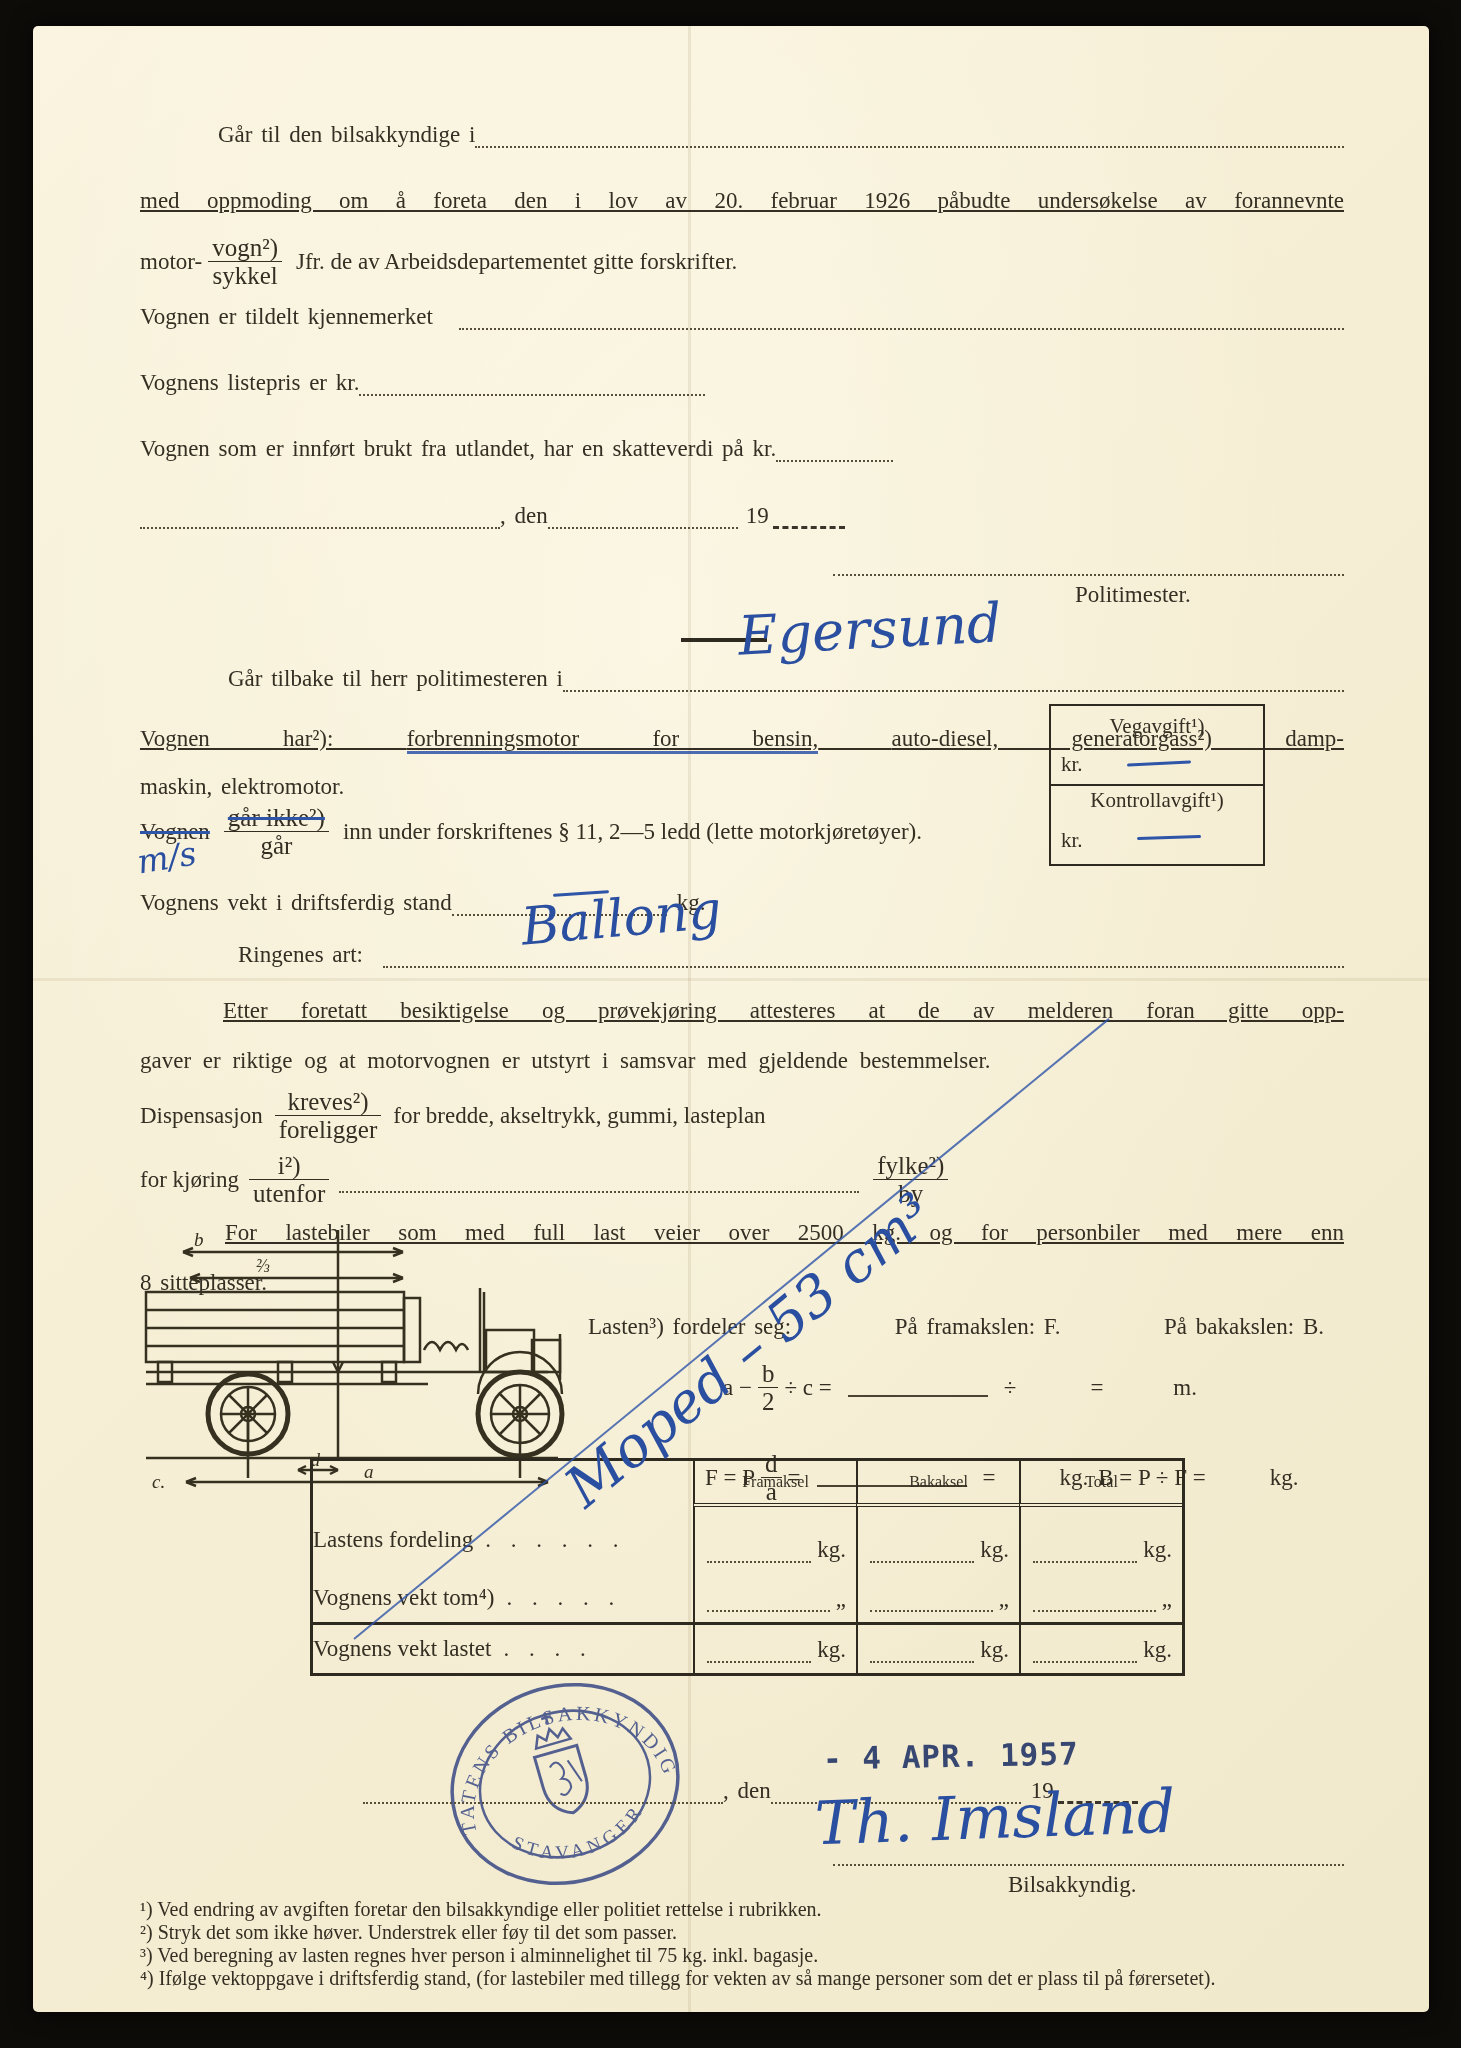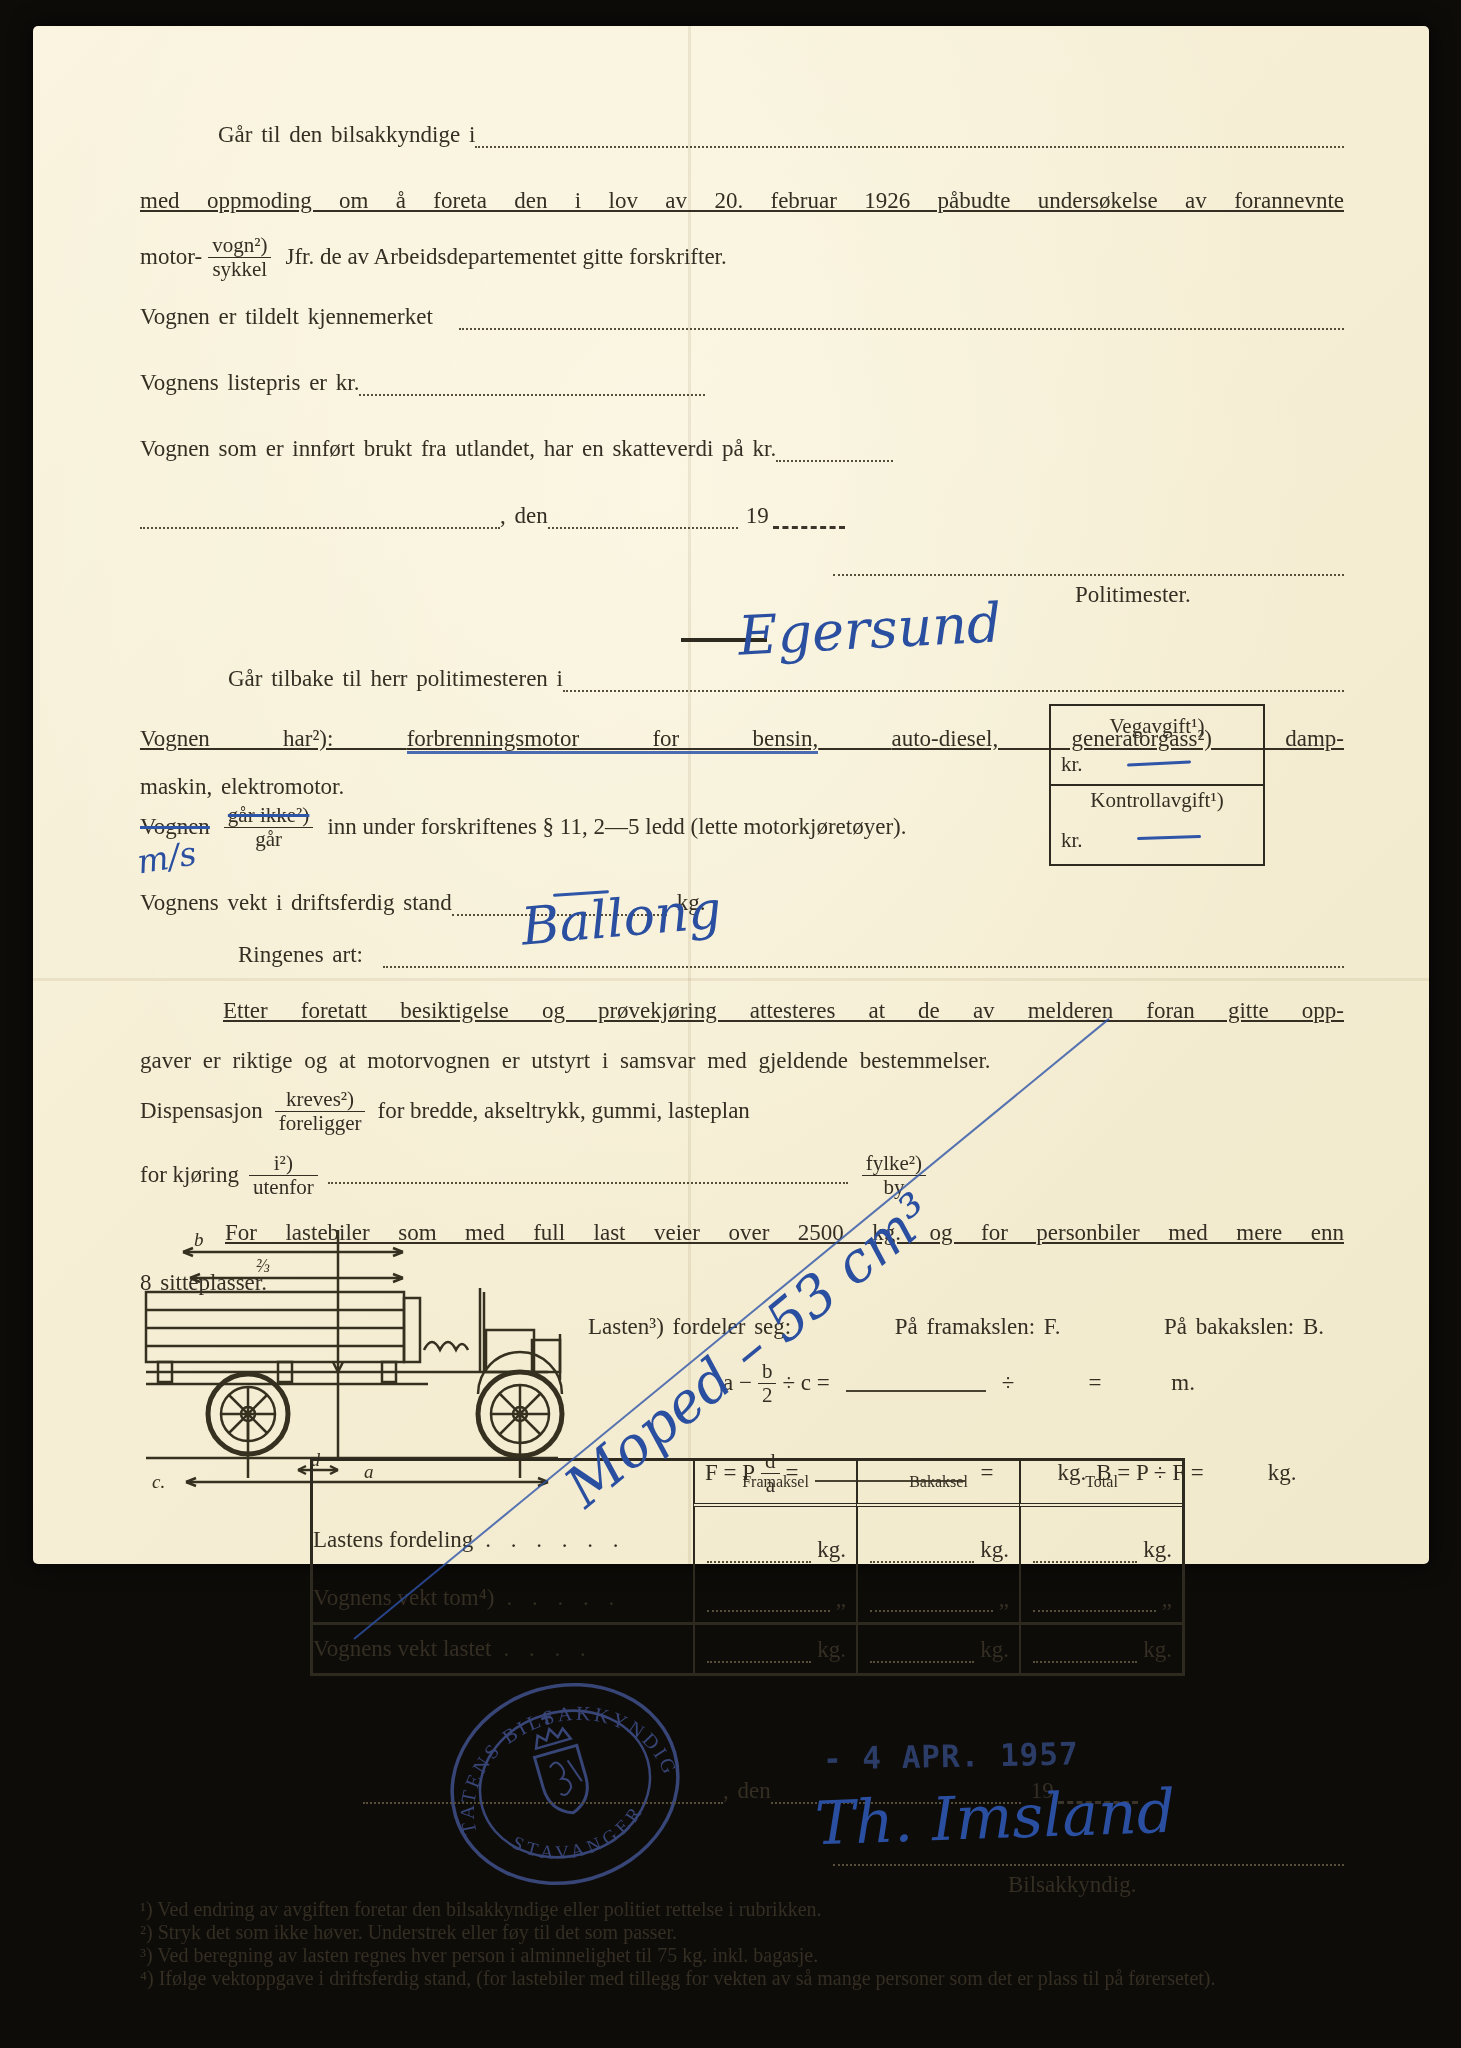--- a/index.html
+++ b/index.html
@@ -2,38 +2,38 @@
 <html><head>
 <meta charset="utf-8">
 <style>
   html,body{margin:0;padding:0;}
   body{
     width:1461px;height:2048px;position:relative;
     background:#0e0c09;overflow:hidden;
     font-family:"Liberation Serif","DejaVu Serif",serif;
   }
   .paper{
-    position:absolute;left:33px;top:26px;width:1396px;height:1538px;
+    position:absolute;left:33px;top:26px;width:1396px;height:1986px;
     background:
       radial-gradient(ellipse at 45% 30%, rgba(255,252,238,.55), rgba(0,0,0,0) 60%),
       linear-gradient(135deg,#faf4e0 0%,#f6efd6 40%,#f1e9cb 100%);
     border-radius:5px;
     box-shadow:0 0 22px rgba(0,0,0,.8);
     color:#342e23;
   }
   .crease-v{position:absolute;width:3px;background:rgba(150,125,85,.14);}
   .crease-h{position:absolute;height:3px;background:rgba(150,125,85,.12);}
   .line{position:absolute;font-size:23px;white-space:nowrap;word-spacing:3px;color:#342e23;}
   .row{display:flex;align-items:flex-end;}
   .just{white-space:normal;text-align:justify;text-align-last:justify;word-spacing:2px;text-decoration:underline;}
   .dotfill{border-bottom:2px dotted #564e38;height:18px;flex:1 1 auto;}
   .dotline{position:absolute;border-bottom:2px dotted #564e38;height:2px;}
   .dashline{border-bottom:3px dashed #3a342b;height:14px;}
   .solidrule{position:absolute;background:#2f2a1f;}
-  .frac{display:inline-block;text-align:center;font-size:21px;line-height:1.08;vertical-align:middle;margin:0 6px;}
+  .frac{display:inline-block;text-align:center;font-size:25px;line-height:1.08;vertical-align:middle;margin:0 6px;}
   .frac .ftop{display:block;border-bottom:1.6px solid #342e23;padding:0 4px;}
   .frac .fbot{display:block;padding:0 4px;}
   .struck{text-decoration:line-through;text-decoration-color:#2e55a8;text-decoration-thickness:2.5px;}
   .blue-underline{border-bottom:3px solid rgba(45,82,168,.85);}
   .hw{position:absolute;font-family:"DejaVu Serif",serif;font-style:italic;color:#2b4fa0;white-space:nowrap;}
   .hwdash{position:absolute;background:#2e55a8;height:3px;border-radius:2px;}
   .feebox{position:absolute;border:2.5px solid #2f2a1f;}
   .feebox .fb-title{position:absolute;width:100%;text-align:center;font-size:21px;}
   .feebox .fb-kr{position:absolute;font-size:21px;}
   .feebox .fb-div{position:absolute;left:0;right:0;height:2px;background:#2f2a1f;}

